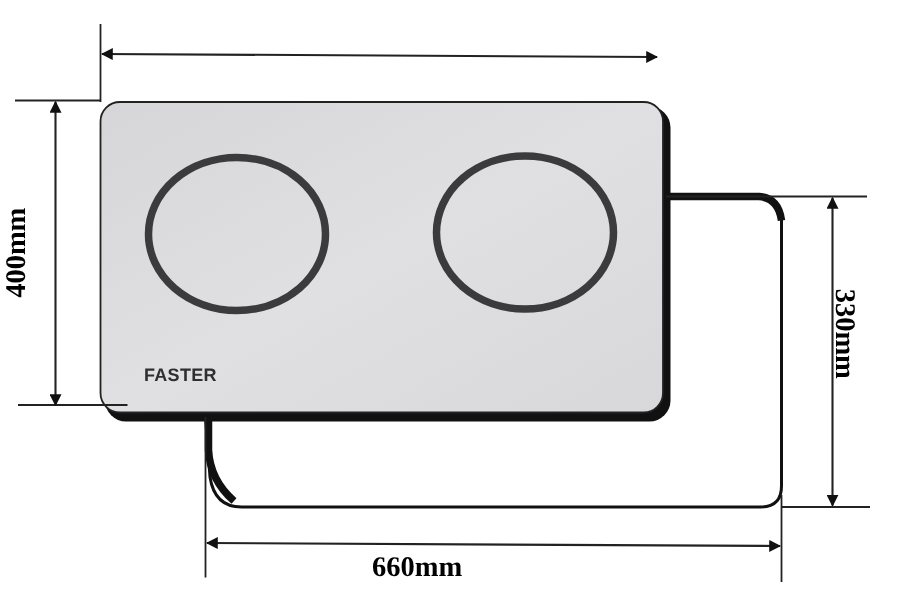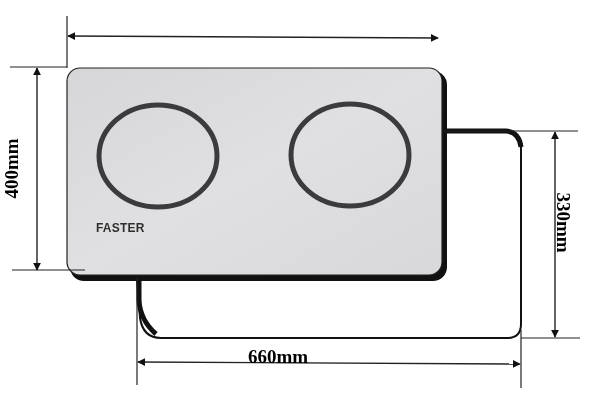--- a/index.html
+++ b/index.html
@@ -67,21 +67,21 @@
     </g>
 
     <g stroke="#222" stroke-width="1.4" fill="none">
       <line x1="68" y1="36" x2="438" y2="38" marker-start="url(#arrow)" marker-end="url(#arrow)"></line>
       <line x1="37" y1="68" x2="37" y2="270" marker-start="url(#arrow)" marker-end="url(#arrow)"></line>
       <line x1="555" y1="132" x2="555" y2="337" marker-start="url(#arrow)" marker-end="url(#arrow)"></line>
       <line x1="138" y1="362" x2="520" y2="364" marker-start="url(#arrow)" marker-end="url(#arrow)"></line>
     </g>
   </svg>
 
-  <div class="brand" style="left:96px; top:222px;">FASTER</div>
+  <div class="brand" style="left:96px; top:244px;">FASTER</div>
 
 
   <div class="dim-label" style="left:-19px; top:159px; transform:rotate(-90deg); transform-origin:center;">400mm</div>
 
   <div class="dim-label" style="left:533px; top:213px; transform:rotate(90deg); transform-origin:center;">330mm</div>
 
-  <div class="dim-label" style="left:248px; top:347px;">660mm</div>
+  <div class="dim-label" style="left:248px; top:369px;">660mm</div>
 </div>
 
 </body></html>

